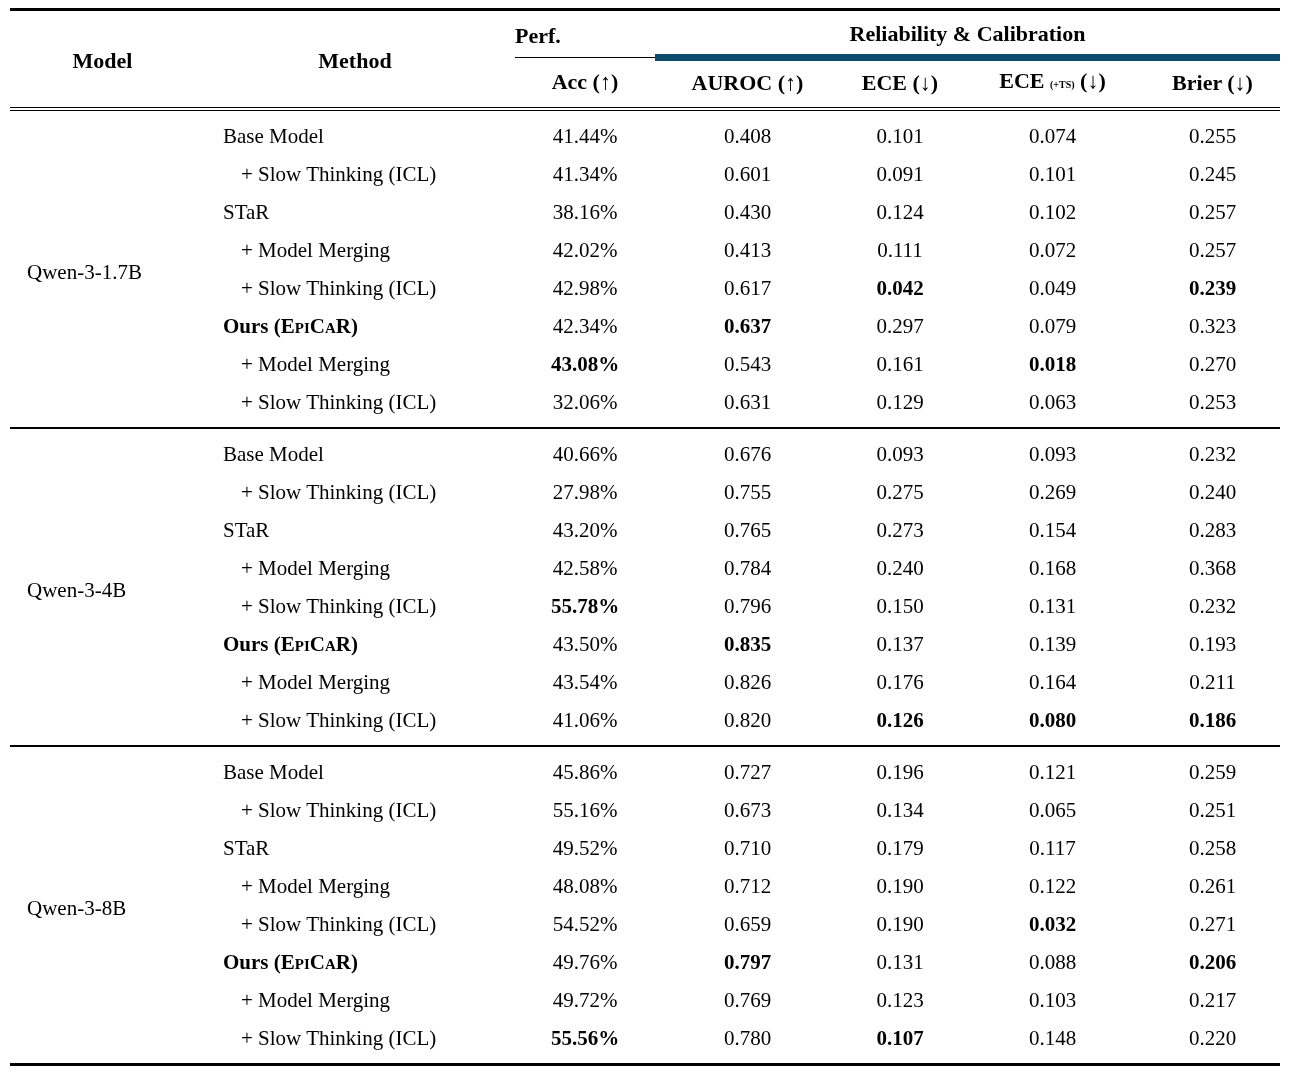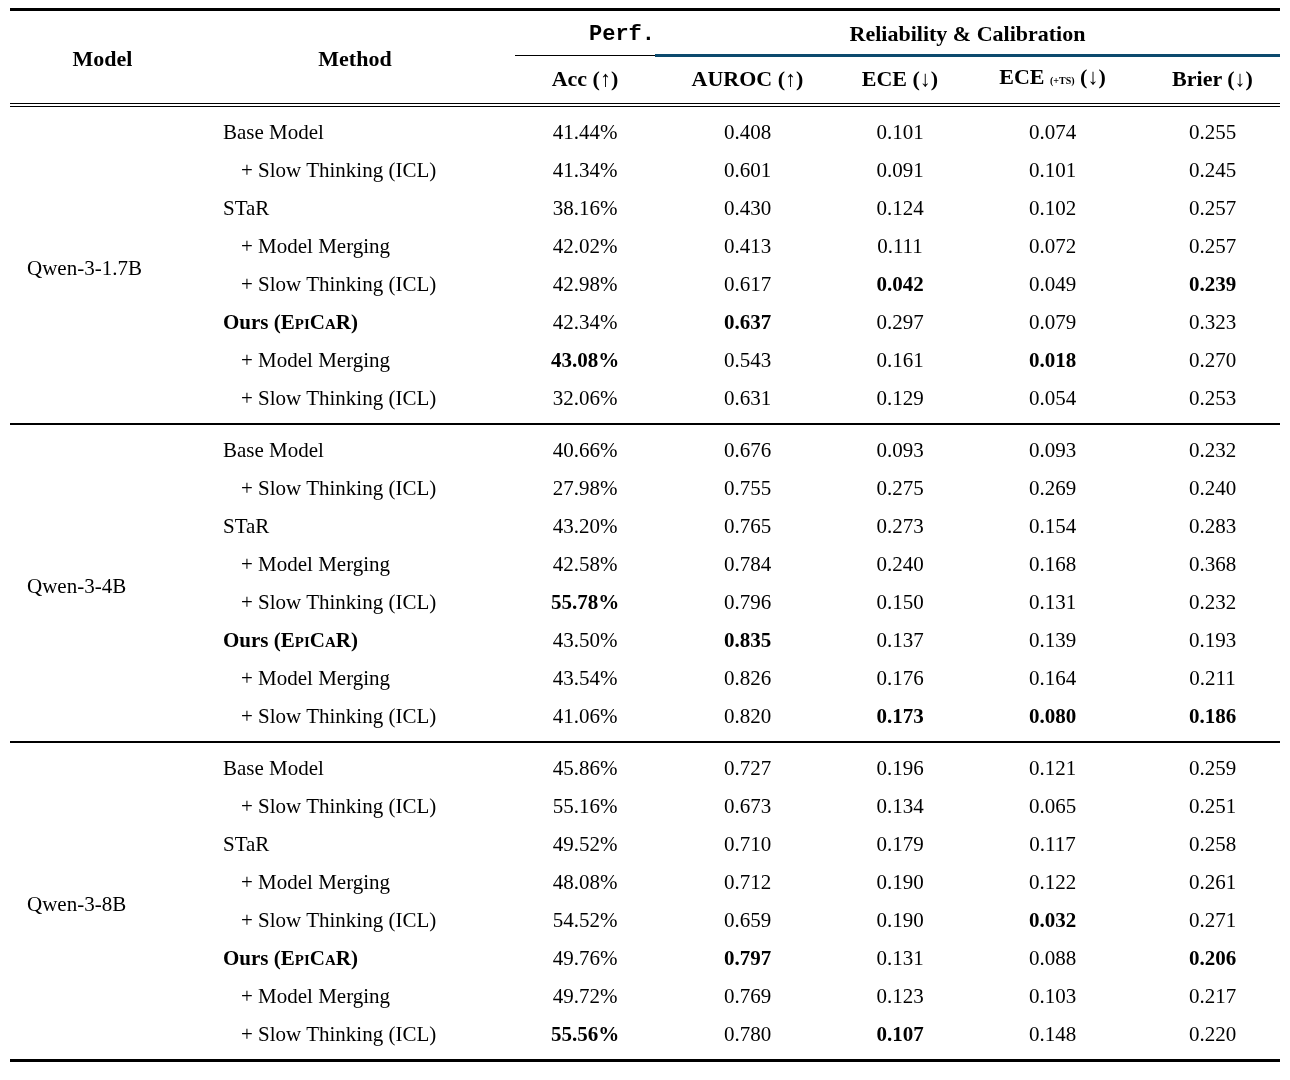--- a/index.html
+++ b/index.html
@@ -26,22 +26,22 @@
     font-weight: bold;
     font-size: 22px;
     line-height: 26px;
     vertical-align: middle;
   }
   .h1 th { padding: 10px 0 7px 0; }
   .h2 th { padding: 7px 0 9px 0; }
   .model-h, .method-h { text-align: center; vertical-align: middle; }
   .model-h { padding-left: 17px; }
   .method-h { padding-left: 28px; }
-  .perf-h { text-align: right; border-bottom: 1px solid #000; font-family: Liberation Mono, monospace; }
-  .rel-h  { text-align: center; border-bottom: 3px solid #0c4a6e; }
+  .perf-h { text-align: left; border-bottom: 1px solid #000; }
+  .rel-h  { text-align: center; border-bottom: 7px solid #0c4a6e; }
   .sub-h  { }
   .hsub { font-size: 10px; font-weight: bold; }
   td {
     font-size: 21px;
     line-height: 24px;
     padding: 7px 0;
     vertical-align: middle;
   }
   .model-cell {
     text-align: left;
@@ -142,21 +142,21 @@
         <td class="num-cell">0.543</td>
         <td class="num-cell">0.161</td>
         <td class="num-cell b">0.018</td>
         <td class="num-cell">0.270</td>
       </tr>
       <tr class="group-last">
         <td class="method-cell indent">+ Slow Thinking (ICL)</td>
         <td class="num-cell">32.06%</td>
         <td class="num-cell">0.631</td>
         <td class="num-cell">0.129</td>
-        <td class="num-cell">0.054</td>
+        <td class="num-cell">0.063</td>
         <td class="num-cell">0.253</td>
       </tr>
       <tr class="group-first group-start-line">
         <td rowspan="8" class="model-cell">Qwen-3-4B</td>
         <td class="method-cell">Base Model</td>
         <td class="num-cell">40.66%</td>
         <td class="num-cell">0.676</td>
         <td class="num-cell">0.093</td>
         <td class="num-cell">0.093</td>
         <td class="num-cell">0.232</td>
@@ -206,21 +206,21 @@
         <td class="num-cell">43.54%</td>
         <td class="num-cell">0.826</td>
         <td class="num-cell">0.176</td>
         <td class="num-cell">0.164</td>
         <td class="num-cell">0.211</td>
       </tr>
       <tr class="group-last">
         <td class="method-cell indent">+ Slow Thinking (ICL)</td>
         <td class="num-cell">41.06%</td>
         <td class="num-cell">0.820</td>
-        <td class="num-cell b">0.173</td>
+        <td class="num-cell b">0.126</td>
         <td class="num-cell b">0.080</td>
         <td class="num-cell b">0.186</td>
       </tr>
       <tr class="group-first group-start-line">
         <td rowspan="8" class="model-cell">Qwen-3-8B</td>
         <td class="method-cell">Base Model</td>
         <td class="num-cell">45.86%</td>
         <td class="num-cell">0.727</td>
         <td class="num-cell">0.196</td>
         <td class="num-cell">0.121</td>

